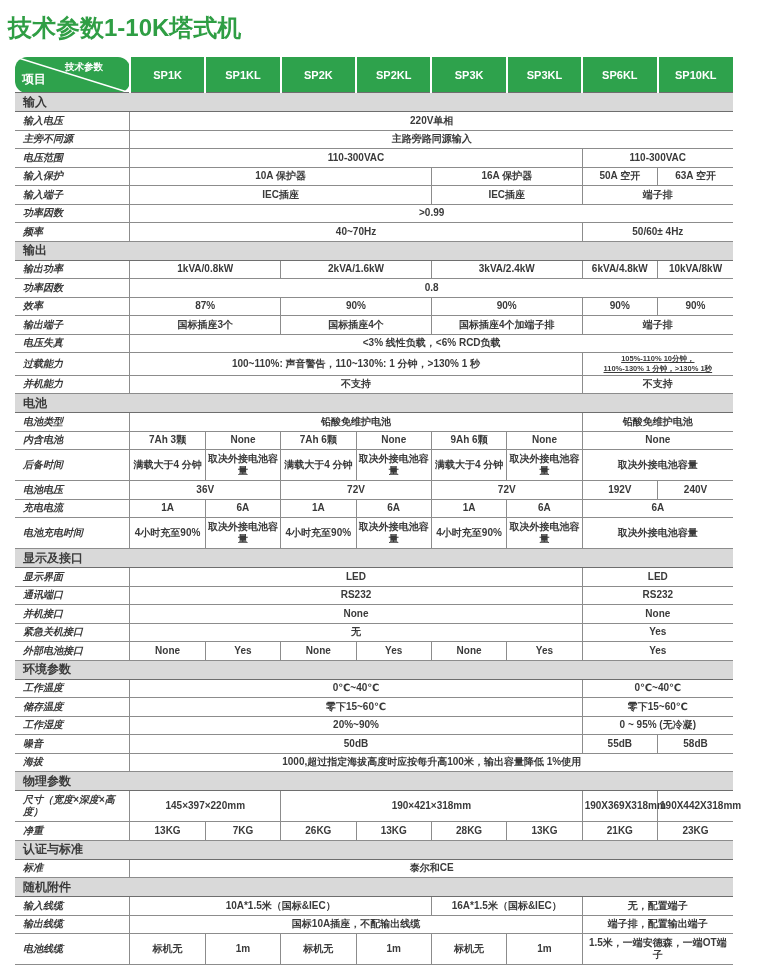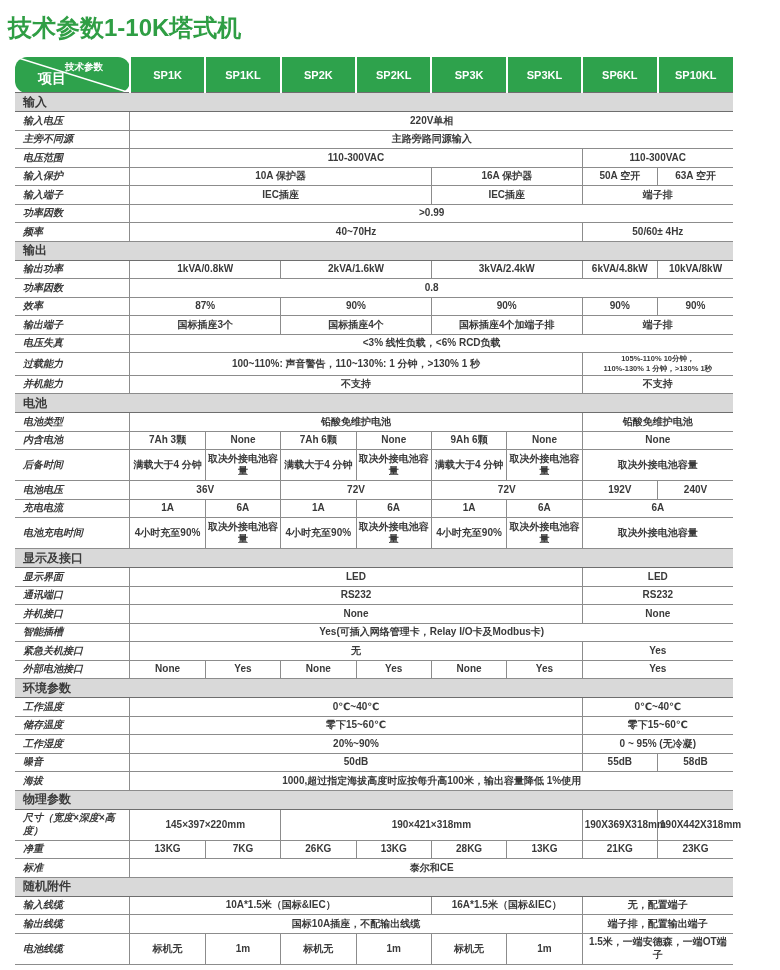--- a/index.html
+++ b/index.html
@@ -41,21 +41,21 @@
     font-size:11px;
     font-weight:bold;
     text-align:center;
     vertical-align:middle;
     border-bottom:1px solid var(--line-dark);
     padding:0;
   }
   thead th.model{border-left:2px solid #ffffff;}
   thead th.corner{position:relative;border-radius:12px;}
   .corner .c-tr{position:absolute;top:4px;right:26px;font-size:9.5px;}
-  .corner .c-bl{position:absolute;bottom:4px;left:7px;font-size:14px;margin-left:16px;}
+  .corner .c-bl{position:absolute;bottom:4px;left:7px;font-size:12px;}
   .corner svg.diag{position:absolute;inset:0;width:100%;height:100%;display:block;}
   
   tbody td, tbody th{
     border-top:1px solid var(--line);
     border-bottom:1px solid var(--line);
     border-left:1px solid var(--line);
     border-right:1px solid var(--line);
     padding:2.5px 2px;
     height:18px;
     text-align:center;
@@ -78,20 +78,21 @@
     padding:1.5px 2px 1.5px 8px;
     height:15px;
     border-top:1px solid var(--line-dark);
     border-bottom:1px solid var(--line-dark);
     font-size:12px;
   }
   tbody td.small{
     font-size:7.5px;
     line-height:1.3;
     padding:1px 19px;
+    text-decoration:underline;
   }
 </style>
 </head>
 <body>
 
 <div class="page">
   <h1 class="title">技术参数1-10K塔式机</h1>
 
   <table class="spec">
     <colgroup>
@@ -276,24 +277,20 @@
           <th class="rowlabel">通讯端口</th>
           <td colspan="6">RS232</td>
           <td colspan="2">RS232</td>
         </tr>
         <tr>
           <th class="rowlabel">并机接口</th>
           <td colspan="6">None</td>
           <td colspan="2">None</td>
         </tr>
         <tr>
-          <th class="rowlabel">智能插槽</th>
-          <td colspan="8">Yes(可插入网络管理卡，Relay I/O卡及Modbus卡)</td>
-        </tr>
-        <tr>
           <th class="rowlabel">紧急关机接口</th>
           <td colspan="6">无</td>
           <td colspan="2">Yes</td>
         </tr>
         <tr>
           <th class="rowlabel">外部电池接口</th>
           <td colspan="1">None</td>
           <td colspan="1">Yes</td>
           <td colspan="1">None</td>
           <td colspan="1">Yes</td>
@@ -343,20 +340,23 @@
           <th class="rowlabel">净重</th>
           <td colspan="1">13KG</td>
           <td colspan="1">7KG</td>
           <td colspan="1">26KG</td>
           <td colspan="1">13KG</td>
           <td colspan="1">28KG</td>
           <td colspan="1">13KG</td>
           <td colspan="1">21KG</td>
           <td colspan="1">23KG</td>
         </tr>
+        <tr class="section">
+          <td colspan="9">认证与标准</td>
+        </tr>
         <tr>
           <th class="rowlabel">标准</th>
           <td colspan="8">泰尔和CE</td>
         </tr>
         <tr class="section">
           <td colspan="9">随机附件</td>
         </tr>
         <tr>
           <th class="rowlabel">输入线缆</th>
           <td colspan="4">10A*1.5米（国标&amp;IEC）</td>

